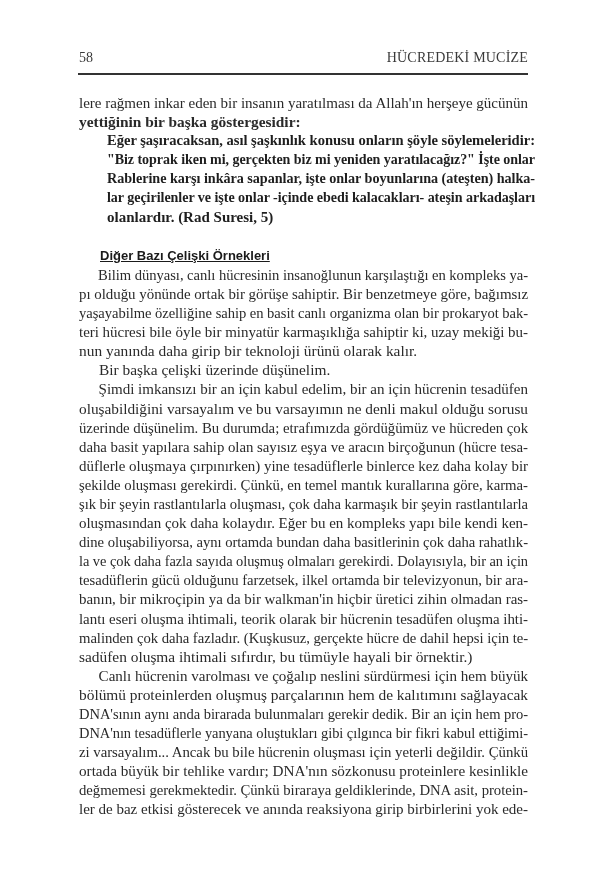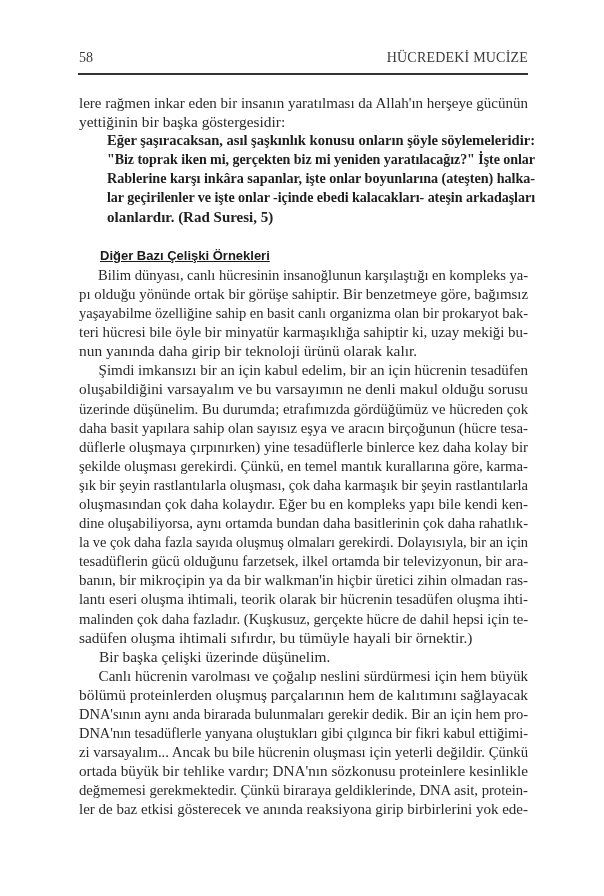--- a/index.html
+++ b/index.html
@@ -99,21 +99,21 @@
   <div class="running-header">
     <span class="page-number">58</span>
     <span class="running-title">HÜCREDEKİ MUCİZE</span>
   </div>
   <div class="header-rule"></div>
 
   <div class="body">
 
     <p>
       <span class="line" style="white-space: nowrap; letter-spacing: -0.0232788px; display: block; transform-origin: left center; transform: scaleX(0.977781); width: 102.272%; text-align-last: left;">lere rağmen inkar eden bir insanın yaratılması da Allah'ın herşeye gücünün</span>
-      <span class="line last" style="white-space: nowrap;">yettiğinin bir başka göstergesidir:</span>
+      <span class="line last" style="white-space: nowrap; font-weight: bold;">yettiğinin bir başka göstergesidir:</span>
     </p>
 
     <div class="quote">
       <span class="line" style="white-space: nowrap; letter-spacing: -0.029061px; display: block; transform-origin: left center; transform: scaleX(0.972175); width: 102.862%; text-align-last: left;">Eğer şaşıracaksan, asıl şaşkınlık konusu onların şöyle söylemeleridir:</span>
       <span class="line" style="white-space: nowrap; letter-spacing: -0.0662902px; display: block; transform-origin: left center; transform: scaleX(0.936031); width: 106.834%; text-align-last: left;">"Biz toprak iken mi, gerçekten biz mi yeniden yaratılacağız?" İşte onlar</span>
       <span class="line" style="white-space: nowrap; letter-spacing: -0.0558417px; display: block; transform-origin: left center; transform: scaleX(0.946314); width: 105.673%; text-align-last: left;">Rablerine karşı inkâra sapanlar, işte onlar boyunlarına (ateşten) halka-</span>
       <span class="line" style="white-space: nowrap; letter-spacing: -0.0632908px; display: block; transform-origin: left center; transform: scaleX(0.939498); width: 106.44%; text-align-last: left;">lar geçirilenler ve işte onlar -içinde ebedi kalacakları- ateşin arkadaşları</span>
       <span class="line last" style="white-space: nowrap;">olanlardır. (Rad Suresi, 5)</span>
     </div>
 
@@ -123,40 +123,40 @@
 
     <div id="paragraphs">
         <p>
           <span class="line" style="text-indent: 20px; white-space: nowrap; letter-spacing: -0.0512176px; display: block; transform-origin: left center; transform: scaleX(0.950547); width: 105.203%; text-align-last: left;">Bilim dünyası, canlı hücresinin insanoğlunun karşılaştığı en kompleks ya-</span>
           <span class="line" style="white-space: nowrap; letter-spacing: -0.0310553px; display: block; transform-origin: left center; transform: scaleX(0.970286); width: 103.062%; text-align-last: left;">pı olduğu yönünde ortak bir görüşe sahiptir. Bir benzetmeye göre, bağımsız</span>
           <span class="line" style="white-space: nowrap; letter-spacing: -0.0537727px; display: block; transform-origin: left center; transform: scaleX(0.948477); width: 105.432%; text-align-last: left;">yaşayabilme özelliğine sahip en basit canlı organizma olan bir prokaryot bak-</span>
           <span class="line" style="white-space: nowrap; letter-spacing: -0.0278025px; display: block; transform-origin: left center; transform: scaleX(0.973607); width: 102.711%; text-align-last: left;">teri hücresi bile öyle bir minyatür karmaşıklığa sahiptir ki, uzay mekiği bu-</span>
           <span class="line last" style="white-space: nowrap;">nun yanında daha girip bir teknoloji ürünü olarak kalır.</span>
         </p>
         <p>
+          <span class="line last" style="text-indent: 20px; white-space: nowrap;">Bir başka çelişki üzerinde düşünelim.</span>
+        </p>
+        <p>
           <span class="line" style="text-indent: 20px; white-space: nowrap; letter-spacing: -0.0236056px; display: block; transform-origin: left center; transform: scaleX(0.977382); width: 102.314%; text-align-last: left;">Şimdi imkansızı bir an için kabul edelim, bir an için hücrenin tesadüfen</span>
           <span class="line" style="white-space: nowrap; letter-spacing: -0.00563336px; display: block; transform-origin: left center; transform: scaleX(0.994635); width: 100.539%; text-align-last: left;">oluşabildiğini varsayalım ve bu varsayımın ne denli makul olduğu sorusu</span>
           <span class="line" style="white-space: nowrap; letter-spacing: -0.0396693px; display: block; transform-origin: left center; transform: scaleX(0.961617); width: 103.992%; text-align-last: left;">üzerinde düşünelim. Bu durumda; etrafımızda gördüğümüz ve hücreden çok</span>
           <span class="line" style="white-space: nowrap; letter-spacing: -0.0380349px; display: block; transform-origin: left center; transform: scaleX(0.963778); width: 103.758%; text-align-last: left;">daha basit yapılara sahip olan sayısız eşya ve aracın birçoğunun (hücre tesa-</span>
           <span class="line" style="white-space: nowrap; letter-spacing: -0.0284785px; display: block; transform-origin: left center; transform: scaleX(0.972914); width: 102.784%; text-align-last: left;">düflerle oluşmaya çırpınırken) yine tesadüflerle binlerce kez daha kolay bir</span>
           <span class="line" style="white-space: nowrap; letter-spacing: -0.0404699px; display: block; transform-origin: left center; transform: scaleX(0.961263); width: 104.03%; text-align-last: left;">şekilde oluşması gerekirdi. Çünkü, en temel mantık kurallarına göre, karma-</span>
           <span class="line" style="white-space: nowrap; letter-spacing: -0.0505206px; display: block; transform-origin: left center; transform: scaleX(0.952059); width: 105.035%; text-align-last: left;">şık bir şeyin rastlantılarla oluşması, çok daha karmaşık bir şeyin rastlantılarla</span>
           <span class="line" style="white-space: nowrap; letter-spacing: -0.0262112px; display: block; transform-origin: left center; transform: scaleX(0.974862); width: 102.579%; text-align-last: left;">oluşmasından çok daha kolaydır. Eğer bu en kompleks yapı bile kendi ken-</span>
           <span class="line" style="white-space: nowrap; letter-spacing: -0.0497386px; display: block; transform-origin: left center; transform: scaleX(0.952406); width: 104.997%; text-align-last: left;">dine oluşabiliyorsa, aynı ortamda bundan daha basitlerinin çok daha rahatlık-</span>
           <span class="line" style="white-space: nowrap; letter-spacing: -0.0647321px; display: block; transform-origin: left center; transform: scaleX(0.938104); width: 106.598%; text-align-last: left;">la ve çok daha fazla sayıda oluşmuş olmaları gerekirdi. Dolayısıyla, bir an için</span>
           <span class="line" style="white-space: nowrap; letter-spacing: -0.047384px; display: block; transform-origin: left center; transform: scaleX(0.95478); width: 104.736%; text-align-last: left;">tesadüflerin gücü olduğunu farzetsek, ilkel ortamda bir televizyonun, bir ara-</span>
           <span class="line" style="white-space: nowrap; letter-spacing: -0.0297688px; display: block; transform-origin: left center; transform: scaleX(0.971631); width: 102.92%; text-align-last: left;">banın, bir mikroçipin ya da bir walkman'in hiçbir üretici zihin olmadan ras-</span>
           <span class="line" style="white-space: nowrap; letter-spacing: -0.0318138px; display: block; transform-origin: left center; transform: scaleX(0.969828); width: 103.111%; text-align-last: left;">lantı eseri oluşma ihtimali, teorik olarak bir hücrenin tesadüfen oluşma ihti-</span>
           <span class="line" style="white-space: nowrap; letter-spacing: -0.0473559px; display: block; transform-origin: left center; transform: scaleX(0.954716); width: 104.743%; text-align-last: left;">malinden çok daha fazladır. (Kuşkusuz, gerçekte hücre de dahil hepsi için te-</span>
           <span class="line last" style="white-space: nowrap;">sadüfen oluşma ihtimali sıfırdır, bu tümüyle hayali bir örnektir.)</span>
         </p>
         <p>
-          <span class="line last" style="text-indent: 20px; white-space: nowrap;">Bir başka çelişki üzerinde düşünelim.</span>
-        </p>
-        <p>
           <span class="line" style="text-indent: 20px; white-space: nowrap; letter-spacing: -0.0211934px; display: block; transform-origin: left center; transform: scaleX(0.979581); width: 102.084%; text-align-last: left;">Canlı hücrenin varolması ve çoğalıp neslini sürdürmesi için hem büyük</span>
           <span class="line" style="white-space: nowrap; letter-spacing: -0.000406971px; display: block; transform-origin: left center; transform: scaleX(0.999617); width: 100.038%; text-align-last: left;">bölümü proteinlerden oluşmuş parçalarının hem de kalıtımını sağlayacak</span>
           <span class="line" style="white-space: nowrap; letter-spacing: -0.0576589px; display: block; transform-origin: left center; transform: scaleX(0.944549); width: 105.871%; text-align-last: left;">DNA'sının aynı anda birarada bulunmaları gerekir dedik. Bir an için hem pro-</span>
           <span class="line" style="white-space: nowrap; letter-spacing: -0.0629208px; display: block; transform-origin: left center; transform: scaleX(0.939884); width: 106.396%; text-align-last: left;">DNA'nın tesadüflerle yanyana oluştukları gibi çılgınca bir fikri kabul ettiğimi-</span>
           <span class="line" style="white-space: nowrap; letter-spacing: -0.0389533px; display: block; transform-origin: left center; transform: scaleX(0.962874); width: 103.856%; text-align-last: left;">zi varsayalım... Ancak bu bile hücrenin oluşması için yeterli değildir. Çünkü</span>
           <span class="line" style="white-space: nowrap; letter-spacing: -0.0118376px; display: block; transform-origin: left center; transform: scaleX(0.988715); width: 101.141%; text-align-last: left;">ortada büyük bir tehlike vardır; DNA'nın sözkonusu proteinlere kesinlikle</span>
           <span class="line" style="white-space: nowrap; letter-spacing: -0.0435724px; display: block; transform-origin: left center; transform: scaleX(0.958026); width: 104.381%; text-align-last: left;">değmemesi gerekmektedir. Çünkü biraraya geldiklerinde, DNA asit, protein-</span>
           <span class="line" style="white-space: nowrap; letter-spacing: -0.0236649px; display: block; transform-origin: left center; transform: scaleX(0.977581); width: 102.293%; text-align-last: left;">ler de baz etkisi gösterecek ve anında reaksiyona girip birbirlerini yok ede-</span>
         </p>
       </div>

